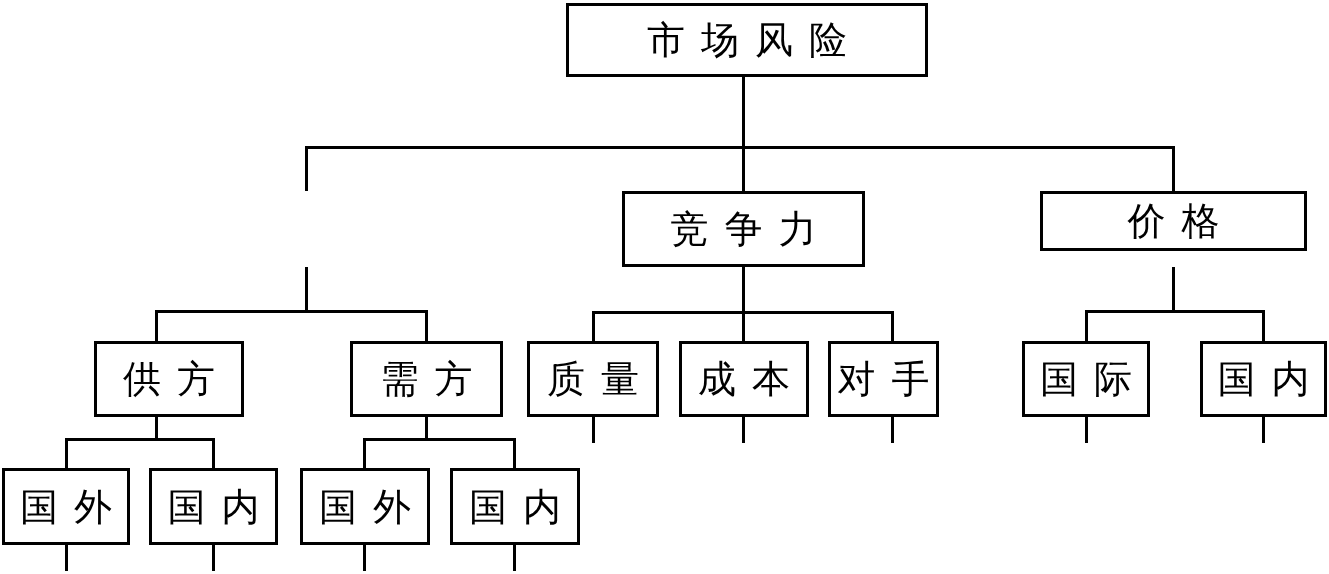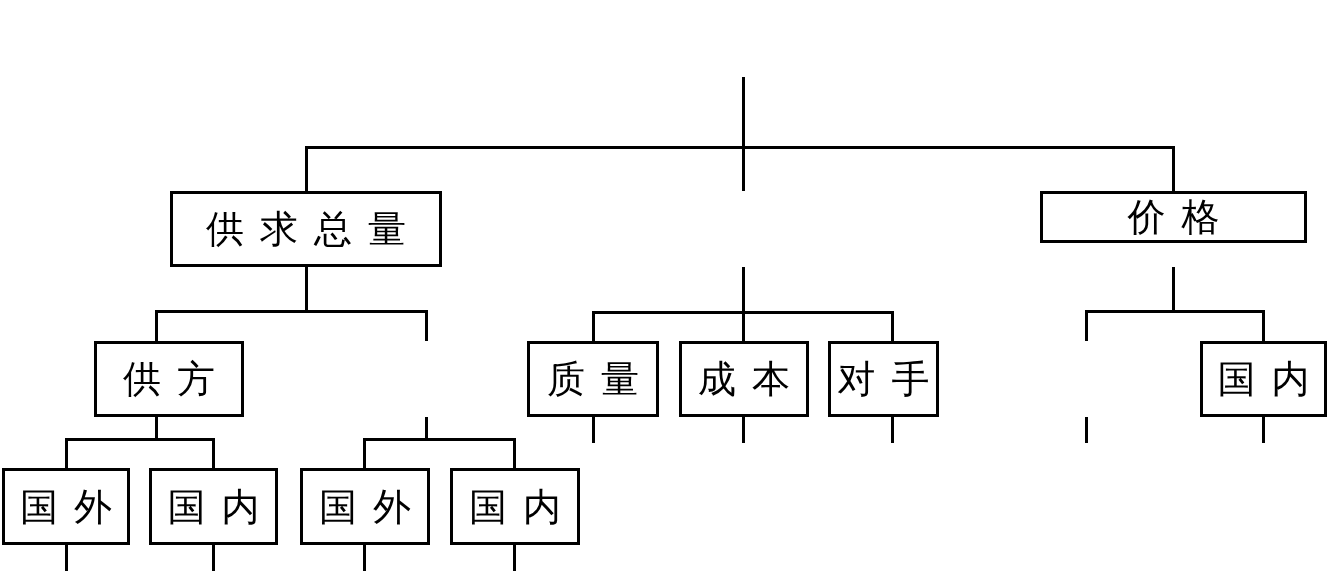--- a/index.html
+++ b/index.html
@@ -35,31 +35,34 @@
   .line {
     position: absolute;
     background: #000000;
   }
 </style>
 </head>
 <body>
 
 <div class="canvas">
 
+  <div class="node" style="left:566px; top:3px; width:362px; height:74px">
+    <span class="lbl">市场风险</span>
+  </div>
 
   <div class="line" style="left:742px; top:77px;  width:3px;  height:69px"></div>
   <div class="line" style="left:305px; top:146px; width:870px; height:3px"></div>
   <div class="line" style="left:305px;  top:146px; width:3px; height:45px"></div>
   <div class="line" style="left:742px;  top:146px; width:3px; height:45px"></div>
   <div class="line" style="left:1172px; top:146px; width:3px; height:45px"></div>
 
-  <div class="node" style="left:170px; top:191px; width:272px; height:76px">
-    <span class="lbl">供求总量</span>
+  <div class="node" style="left:622px; top:191px; width:243px; height:76px">
+    <span class="lbl">竞争力</span>
   </div>
-  <div class="node" style="left:1040px; top:191px; width:267px; height:52px">
+  <div class="node" style="left:1040px; top:191px; width:267px; height:60px">
     <span class="lbl">价格</span>
   </div>
 
   <div class="line" style="left:305px; top:267px; width:3px;  height:43px"></div>
   <div class="line" style="left:155px; top:310px; width:273px; height:3px"></div>
   <div class="line" style="left:155px; top:310px; width:3px; height:31px"></div>
   <div class="line" style="left:425px; top:310px; width:3px; height:31px"></div>
 
   <div class="line" style="left:742px; top:267px; width:3px;  height:44px"></div>
   <div class="line" style="left:592px; top:311px; width:302px; height:3px"></div>
@@ -68,28 +71,34 @@
   <div class="line" style="left:891px; top:311px; width:3px; height:30px"></div>
 
   <div class="line" style="left:1172px; top:267px; width:3px;  height:43px"></div>
   <div class="line" style="left:1085px; top:310px; width:180px; height:3px"></div>
   <div class="line" style="left:1085px; top:310px; width:3px; height:31px"></div>
   <div class="line" style="left:1262px; top:310px; width:3px; height:31px"></div>
 
   <div class="node" style="left:94px; top:341px; width:150px; height:76px">
     <span class="lbl">供方</span>
   </div>
+  <div class="node" style="left:350px; top:341px; width:153px; height:76px">
+    <span class="lbl">需方</span>
+  </div>
   <div class="node" style="left:527px; top:341px; width:132px; height:76px">
     <span class="lbl">质量</span>
   </div>
   <div class="node" style="left:679px; top:341px; width:130px; height:76px">
     <span class="lbl">成本</span>
   </div>
   <div class="node" style="left:828px; top:341px; width:111px; height:76px">
     <span class="lbl">对手</span>
+  </div>
+  <div class="node" style="left:1022px; top:341px; width:128px; height:76px">
+    <span class="lbl">国际</span>
   </div>
   <div class="node" style="left:1200px; top:341px; width:127px; height:76px">
     <span class="lbl">国内</span>
   </div>
 
   <div class="line" style="left:592px;  top:417px; width:3px; height:26px"></div>
   <div class="line" style="left:742px;  top:417px; width:3px; height:26px"></div>
   <div class="line" style="left:891px;  top:417px; width:3px; height:26px"></div>
   <div class="line" style="left:1085px; top:417px; width:3px; height:26px"></div>
   <div class="line" style="left:1262px; top:417px; width:3px; height:26px"></div>

